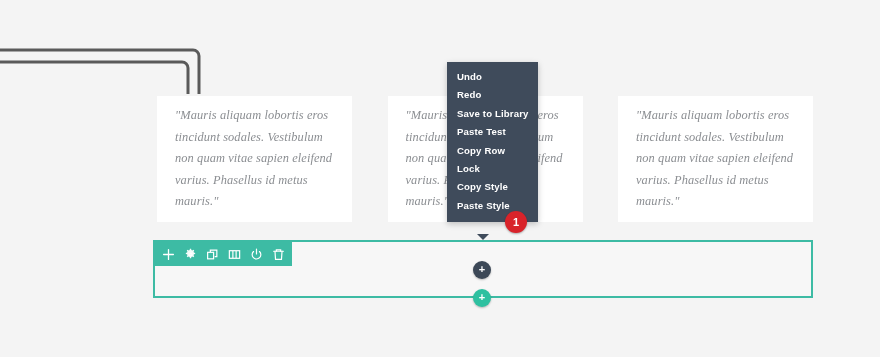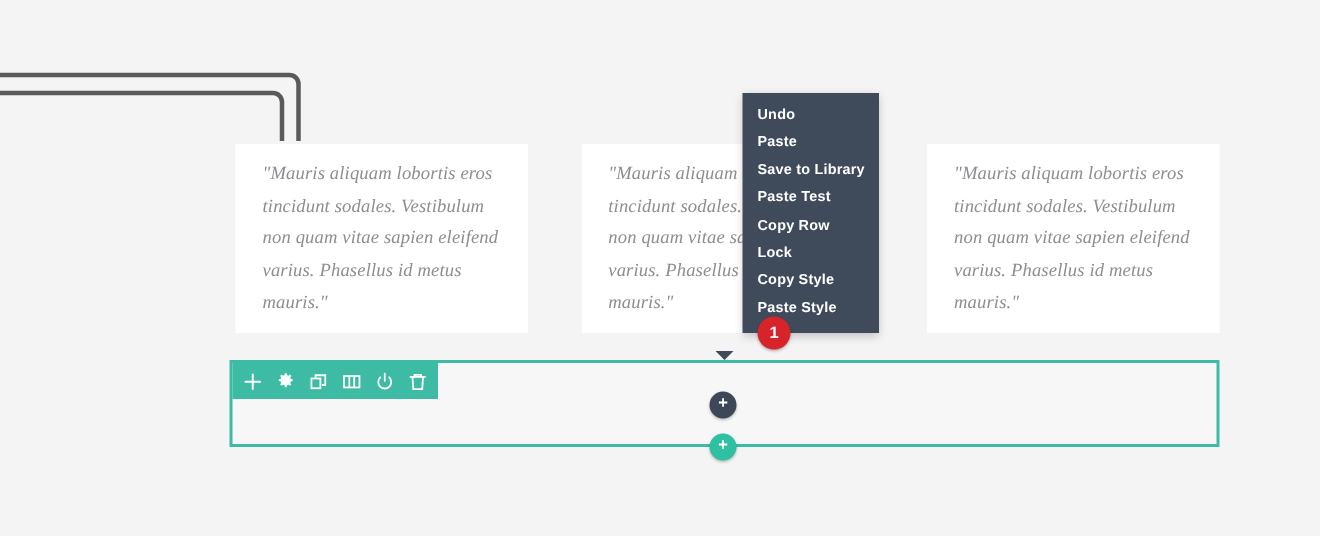--- a/index.html
+++ b/index.html
@@ -125,21 +125,20 @@
   
   #context-menu {
     position: absolute;
     left: 447px;
     top: 62px;
     width: 91px;
     background: #3f4b5b;
     padding: 6px 0 7px 0;
     box-shadow: 0 2px 6px rgba(0,0,0,0.22);
     z-index: 30;
-    margin-left: 48px;
   }
 
   #context-menu-arrow {
     position: absolute;
     left: 477px;
     top: 234px;
     width: 0;
     height: 0;
     border-left: 6px solid transparent;
     border-right: 6px solid transparent;
@@ -257,21 +256,21 @@
 <div class="plus-btn" id="add-module-button">
   <span class="plus-glyph">+</span>
 </div>
 
 <div class="plus-btn" id="add-row-button">
   <span class="plus-glyph">+</span>
 </div>
 
 <div id="context-menu">
   <div class="menu-item">Undo</div>
-  <div class="menu-item">Paste</div>
+  <div class="menu-item">Redo</div>
   <div class="menu-item">Save to Library</div>
   <div class="menu-item">Paste Test</div>
   <div class="menu-item">Copy Row</div>
   <div class="menu-item">Lock</div>
   <div class="menu-item">Copy Style</div>
   <div class="menu-item">Paste Style</div>
 </div>
 <div id="context-menu-arrow"></div>
 
 <div id="notification-badge">

